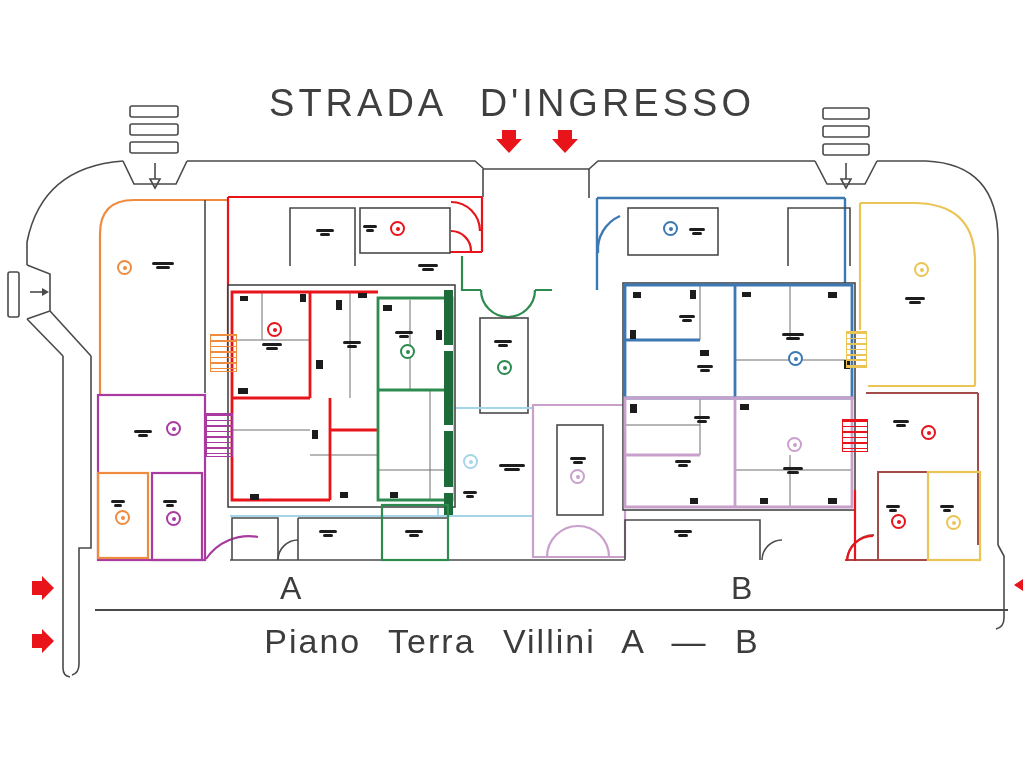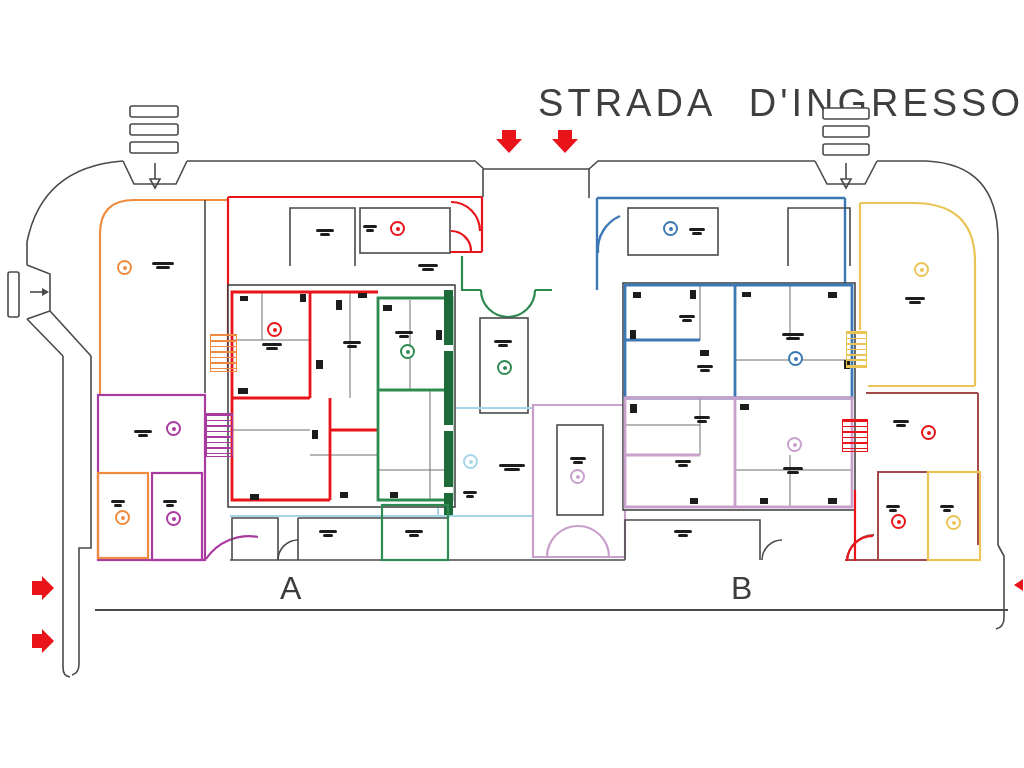--- a/index.html
+++ b/index.html
@@ -1,18 +1,18 @@
 <!DOCTYPE html>
 <html style="--c-red: #e8141a; --c-orange: #ef8b3f; --c-green: #2e8b50; --c-dgreen: #1d6b38; --c-blue: #3c78b4; --c-lightblue: #a5d5e8; --c-violet: #c9a0cc; --c-purple: #a83aa0; --c-yellow: #eac455; --c-maroon: #a34a4a; --c-line: #4a4a4a; --c-text: #3d3d3d;"><head>
 <meta charset="utf-8">
 <style>
   html,body{margin:0;padding:0;background:#ffffff;}
   .stage{position:relative;width:1024px;height:768px;background:#fff;overflow:hidden;
          font-family:"Liberation Sans",sans-serif;color:#3d3d3d;}
-  .title{position:absolute;left:0;top:82px;width:100%;text-align:right;
+  .title{position:absolute;left:0;top:82px;width:100%;text-align:center;
          font-size:38px;font-weight:400;letter-spacing:4px;word-spacing:20px;color:#3f3f3f;}
   .villa-label{position:absolute;font-size:32px;color:#3c3c3c;}
   .caption{position:absolute;left:0;top:622px;width:100%;text-align:center;
            font-size:34px;color:#3c3c3c;letter-spacing:2px;word-spacing:16px;}
   .caption-line{position:absolute;left:95px;top:609px;width:913px;height:0;
                 border-top:2.5px solid #4a4a4a;}
   svg{position:absolute;left:0;top:0;}
   #dyn{position:absolute;left:0;top:0;width:1024px;height:768px;pointer-events:none;}
   .marker{position:absolute;width:15px;height:15px;border-radius:50%;
           border:2.2px solid #000;box-sizing:border-box;display:flex;
@@ -370,13 +370,14 @@
       <div class="stairs" style="left: 210px; top: 334px; width: 27px; height: 38px; border: 1.5px solid rgb(239, 139, 63); background: repeating-linear-gradient(rgb(239, 139, 63) 0px, rgb(239, 139, 63) 1.5px, transparent 1.5px, transparent 5.5px);"></div>
       <div class="stairs" style="left: 206px; top: 413px; width: 27px; height: 44px; border: 1.5px solid rgb(168, 58, 160); background: repeating-linear-gradient(rgb(168, 58, 160) 0px, rgb(168, 58, 160) 1.5px, transparent 1.5px, transparent 5.5px);"></div>
       <div class="stairs" style="left: 846px; top: 331px; width: 21px; height: 37px; border: 1.5px solid rgb(234, 196, 85); background: repeating-linear-gradient(rgb(234, 196, 85) 0px, rgb(234, 196, 85) 1.5px, transparent 1.5px, transparent 5.5px);"></div>
       <div class="stairs" style="left: 842px; top: 419px; width: 26px; height: 33px; border: 1.5px solid rgb(232, 20, 26); background: repeating-linear-gradient(rgb(232, 20, 26) 0px, rgb(232, 20, 26) 1.5px, transparent 1.5px, transparent 5.5px);"></div>
     </div>
 
   <div class="villa-label" style="left:280px;top:570px;">A</div>
   <div class="villa-label" style="left:731px;top:570px;">B</div>
 
   <div class="caption-line"></div>
+  <div class="caption">Piano Terra Villini A — B</div>
 </div>
 
 </body></html>

